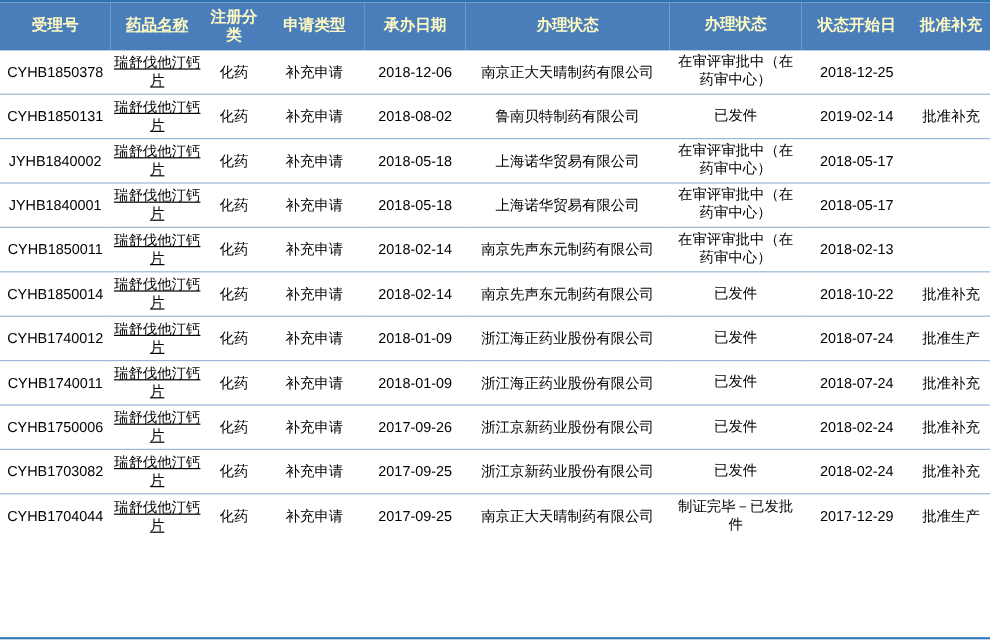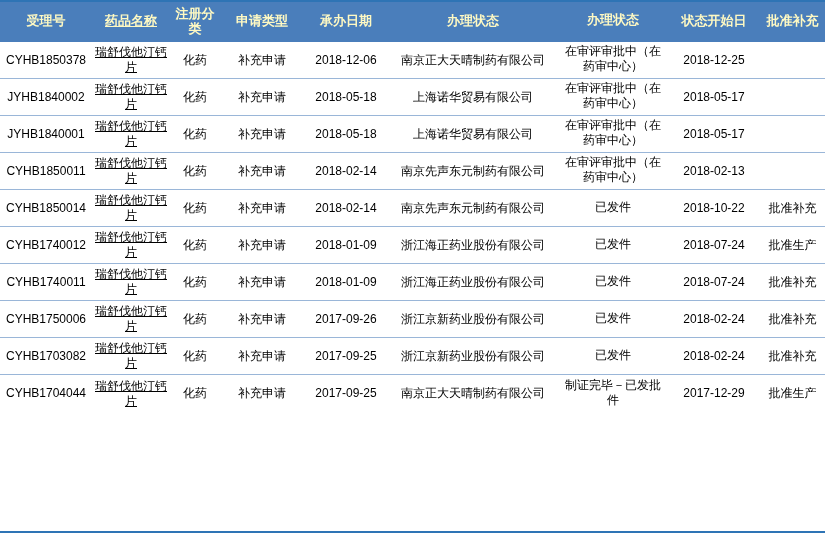--- a/index.html
+++ b/index.html
@@ -87,20 +87,31 @@
           <td class="c1">瑞舒伐他汀钙片</td>
           <td class="c2">化药</td>
           <td class="c3">补充申请</td>
           <td class="c4">2018-12-06</td>
           <td class="c5">南京正大天晴制药有限公司</td>
           <td class="c6">在审评审批中（在药审中心）</td>
           <td class="c7">2018-12-25</td>
           <td class="c8"></td>
         </tr>
         <tr>
+          <td class="c0">CYHB1850131</td>
+          <td class="c1">瑞舒伐他汀钙片</td>
+          <td class="c2">化药</td>
+          <td class="c3">补充申请</td>
+          <td class="c4">2018-08-02</td>
+          <td class="c5">鲁南贝特制药有限公司</td>
+          <td class="c6">已发件</td>
+          <td class="c7">2019-02-14</td>
+          <td class="c8">批准补充</td>
+        </tr>
+        <tr>
           <td class="c0">JYHB1840002</td>
           <td class="c1">瑞舒伐他汀钙片</td>
           <td class="c2">化药</td>
           <td class="c3">补充申请</td>
           <td class="c4">2018-05-18</td>
           <td class="c5">上海诺华贸易有限公司</td>
           <td class="c6">在审评审批中（在药审中心）</td>
           <td class="c7">2018-05-17</td>
           <td class="c8"></td>
         </tr>

